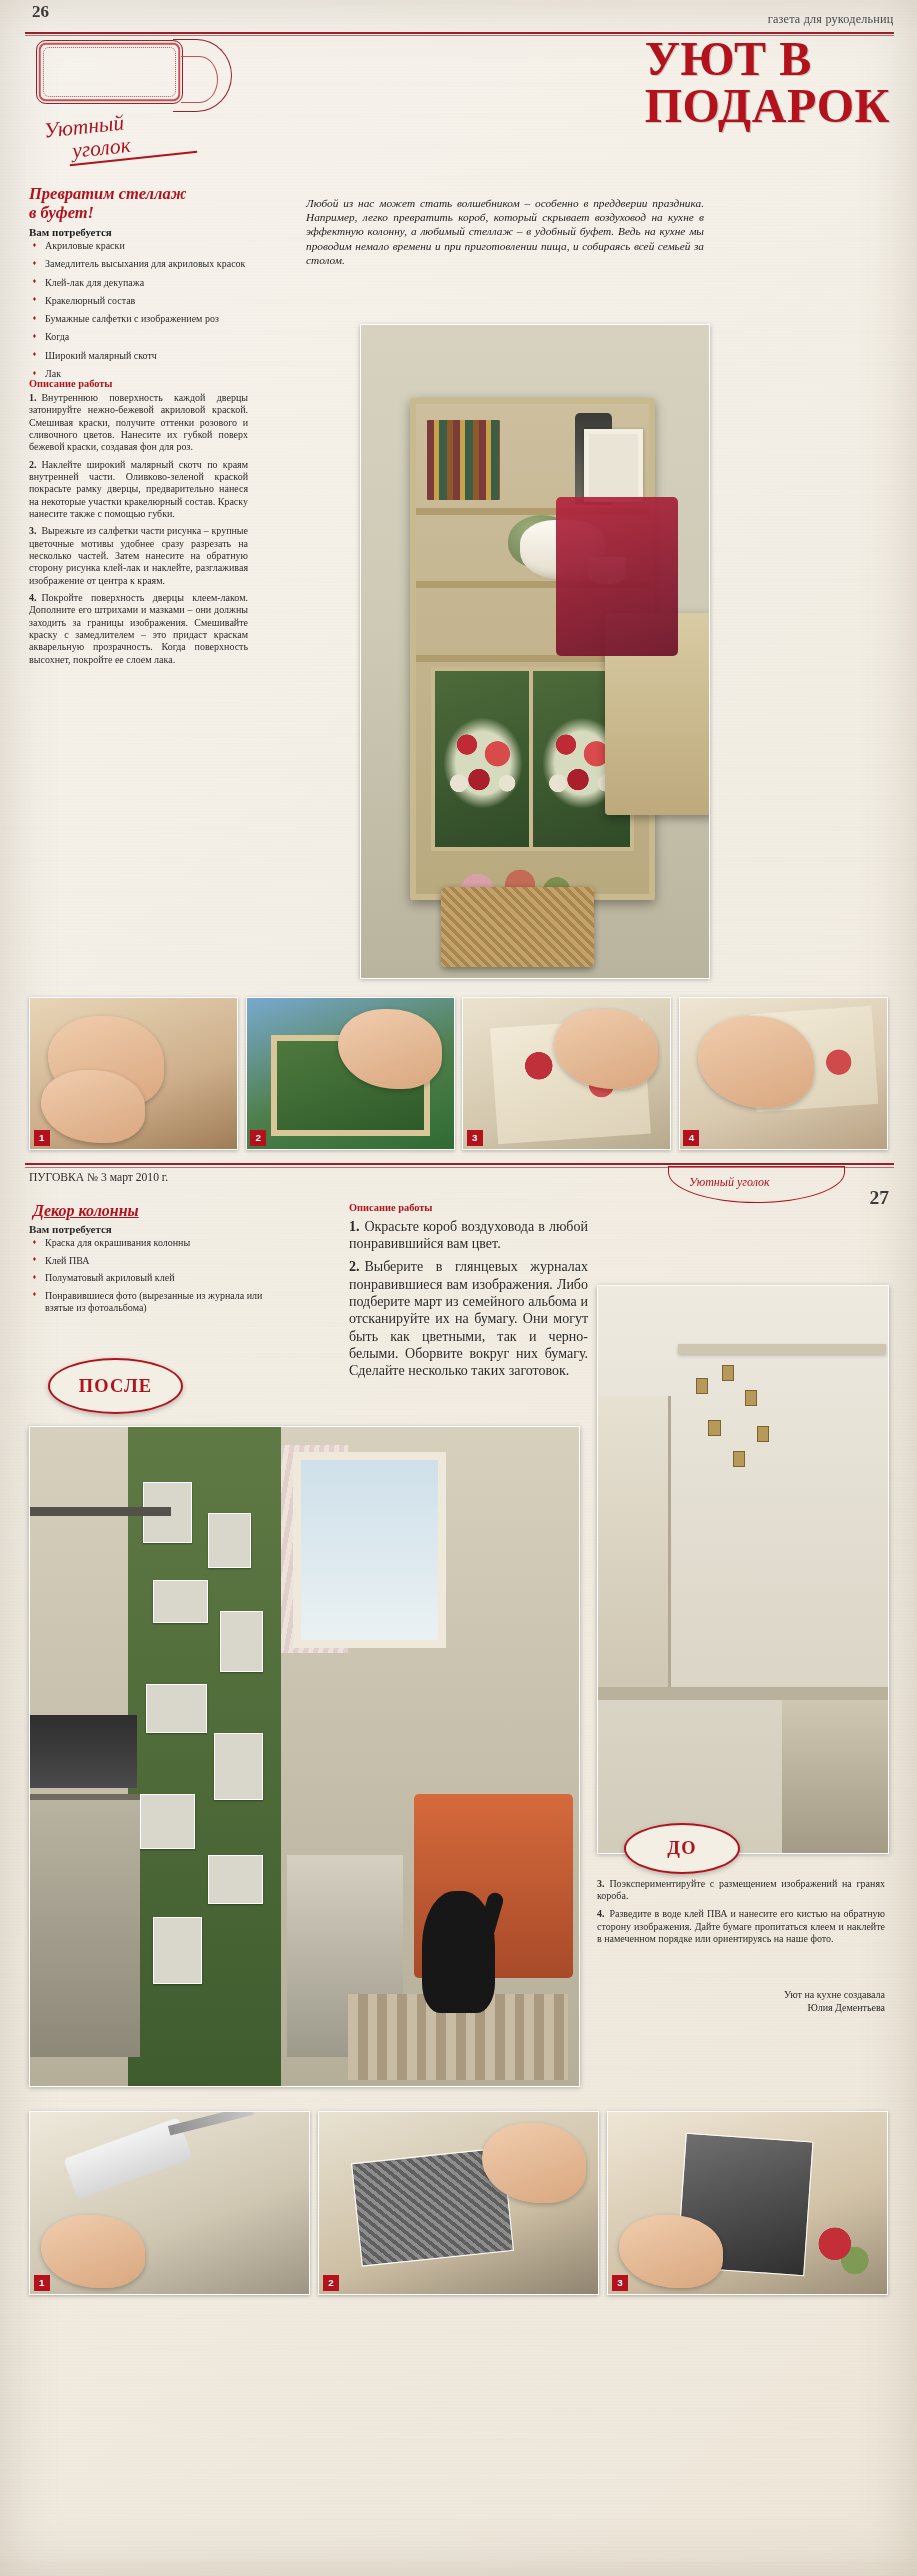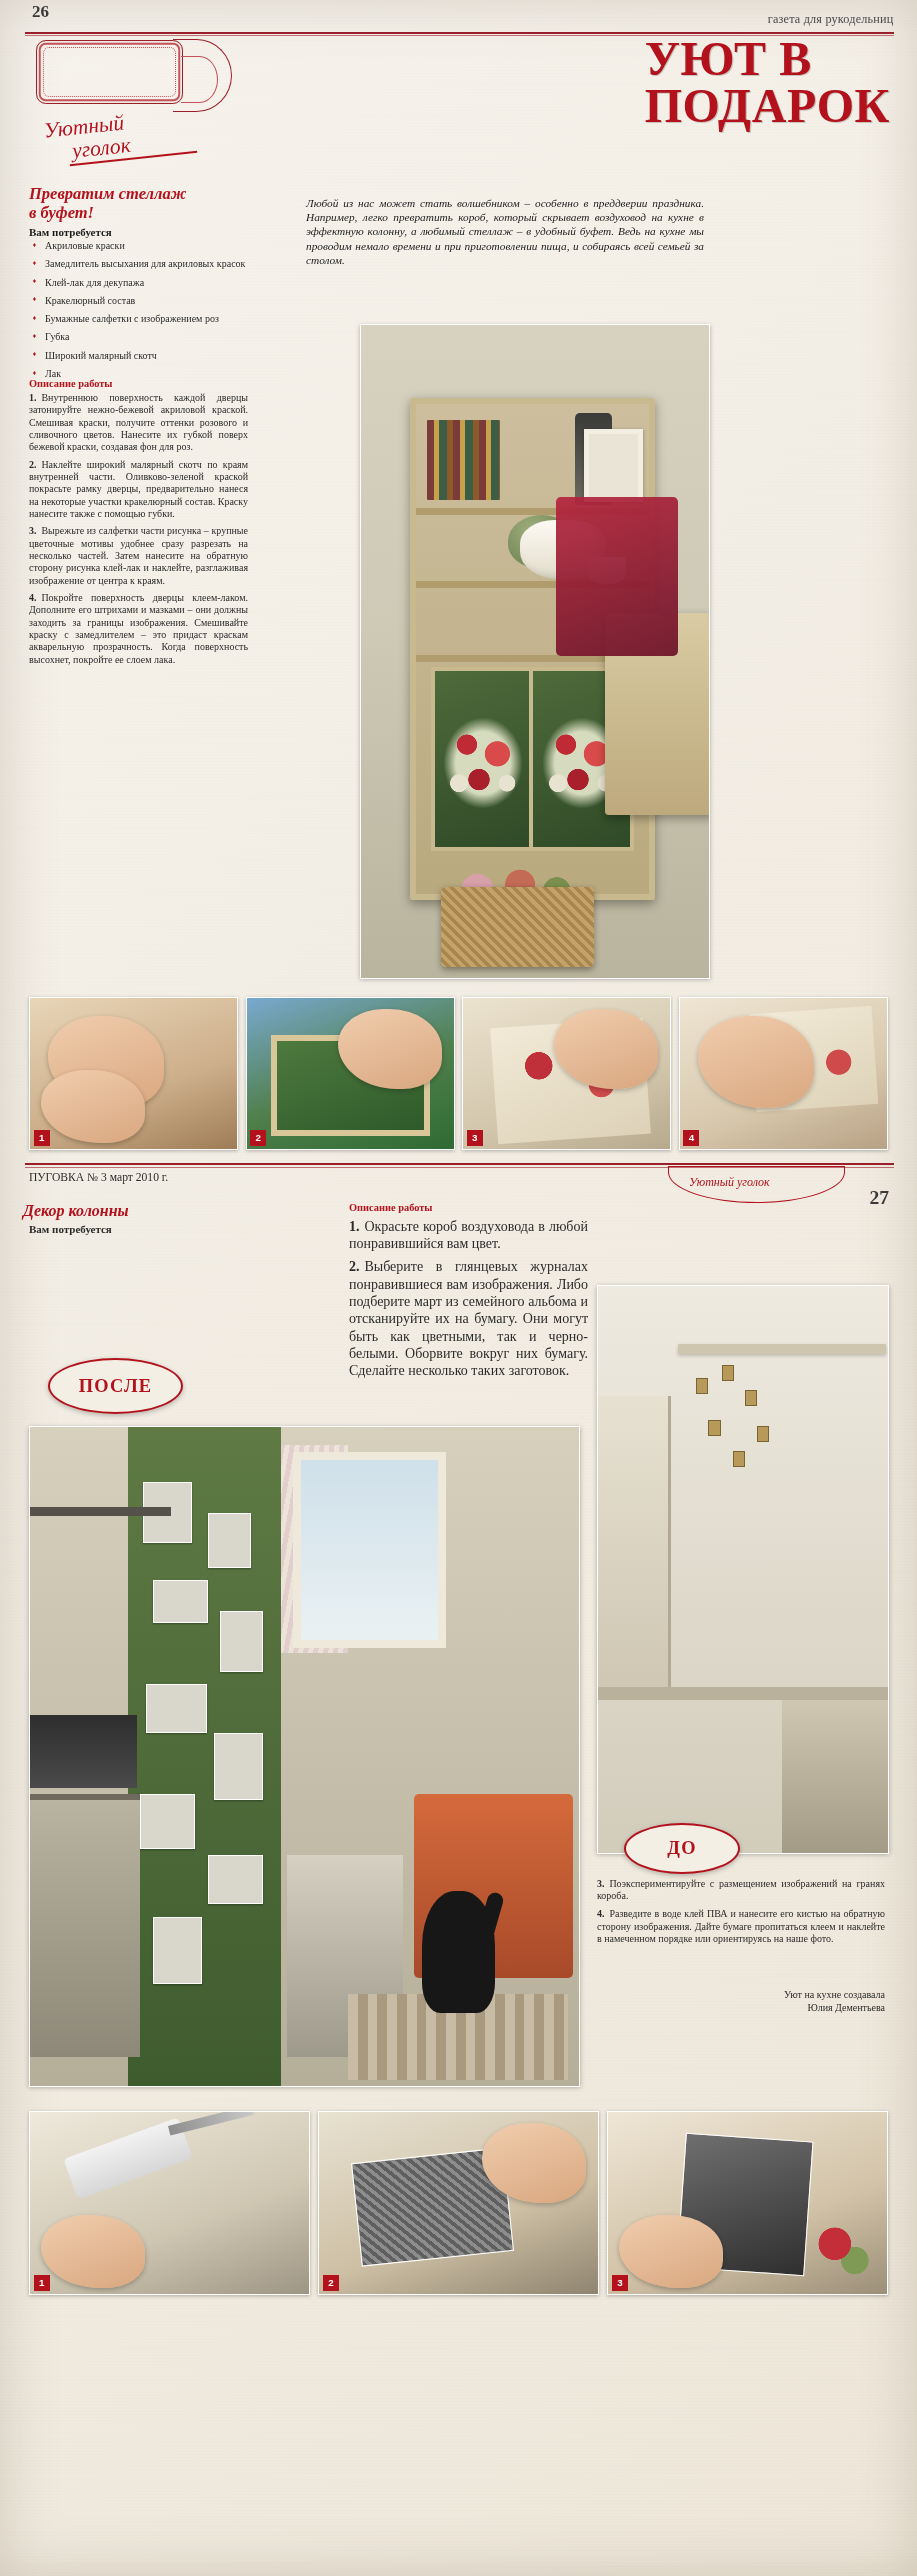--- a/index.html
+++ b/index.html
@@ -274,22 +274,22 @@
   .rubric-small .rs-frame{
     position:absolute; inset:0; border:1.8px solid #b3121d; border-radius:0 0 60% 60%/0 0 100% 100%;
   }
   .rubric-small .rs-txt{
     position:absolute; left:21px; top:8.6px; color:#b3121d; font-style:italic; font-size:12px;
     font-family:"Liberation Serif", serif;
   }
 
   
   .p2-head{
-    position:absolute; left:23px; top:1202px; width:245px;
-    color:#b3121d; font-weight:bold; font-size:16px; font-style:italic;
+    position:absolute; left:33px; top:1202px; width:245px;
+    color:#b3121d; font-weight:bold; font-size:16px; font-style:italic;text-decoration:underline;
   }
   .p2-need{
     position:absolute; left:29px; top:1223px; font-weight:bold; font-size:11px;
   }
   ul.mat2{
     position:absolute; left:29px; top:1237px; width:245px;
     margin:0; padding:0; list-style:none; font-size:10px; line-height:1.27;
   }
   ul.mat2 li{ position:relative; padding-left:16px; margin-bottom:4.9px; }
   ul.mat2 li:before{ content:"♦"; position:absolute; left:3.7px; top:0.6px; font-size:6.7px; color:#b3121d; }
@@ -491,21 +491,21 @@
     <span>Превратим стеллаж</span><br>
     <span>в буфет!</span>
   </div>
   <div class="sub-need">Вам потребуется</div>
   <ul class="mat">
     <li>Акриловые краски</li>
     <li>Замедлитель высыхания для акриловых красок</li>
     <li>Клей-лак для декупажа</li>
     <li>Кракелюрный состав</li>
     <li>Бумажные салфетки с изображением роз</li>
-    <li>Губка</li>
+    <li>Когда</li>
     <li>Широкий малярный скотч</li>
     <li>Лак</li>
   </ul>
 
   <div class="desc-head">Описание работы</div>
   <div class="desc-body">
     <p><span class="num">1.</span><span>Внутреннюю поверхность каждой дверцы затонируйте нежно-бежевой акриловой краской. Смешивая краски, получите оттенки розового и сливочного цветов. Нанесите их губкой поверх бежевой краски, создавая фон для роз.</span></p>
     <p><span class="num">2.</span><span>Наклейте широкий малярный скотч по краям внутренней части. Оливково-зеленой краской покрасьте рамку дверцы, предварительно нанеся на некоторые участки кракелюрный состав. Краску нанесите также с помощью губки.</span></p>
     <p><span class="num">3.</span><span>Вырежьте из салфетки части рисунка – крупные цветочные мотивы удобнее сразу разрезать на несколько частей. Затем нанесите на обратную сторону рисунка клей-лак и наклейте, разглаживая изображение от центра к краям.</span></p>
     <p><span class="num">4.</span><span>Покройте поверхность дверцы клеем-лаком. Дополните его штрихами и мазками – они должны заходить за границы изображения. Смешивайте краску с замедлителем – это придаст краскам акварельную прозрачность. Когда поверхность высохнет, покройте ее слоем лака.</span></p>
@@ -564,20 +564,26 @@
   <div class="mid-rule2"></div>
   <div class="mid-left">ПУГОВКА № 3  март  2010 г.</div>
   <div class="rubric-small">
     <div class="rs-frame"></div>
     <div class="rs-txt">Уютный уголок</div>
   </div>
   <div class="pagenum-bot">27</div>
 
   <div class="p2-head">Декор колонны</div>
   <div class="p2-need">Вам потребуется</div>
+  <ul class="mat2">
+    <li>Краска для окрашивания колонны</li>
+    <li>Клей ПВА</li>
+    <li>Полуматовый акриловый клей</li>
+    <li>Понравившиеся фото (вырезанные из журнала или взятые из фотоальбома)</li>
+  </ul>
 
   <div class="p2-desc-head">Описание работы</div>
   <div class="p2-desc">
     <p><span class="num">1.</span><span>Окрасьте короб воздуховода в любой понравившийся вам цвет.</span></p>
     <p><span class="num">2.</span><span>Выберите в глянцевых журналах понравившиеся вам изображения. Либо подберите март из семейного альбома и отсканируйте их на бумагу. Они могут быть как цветными, так и черно-белыми. Оборвите вокруг них бумагу. Сделайте несколько таких заготовок.</span></p>
   </div>
 
   <div class="badge-after">ПОСЛЕ</div>
 
   <div class="photo2">

